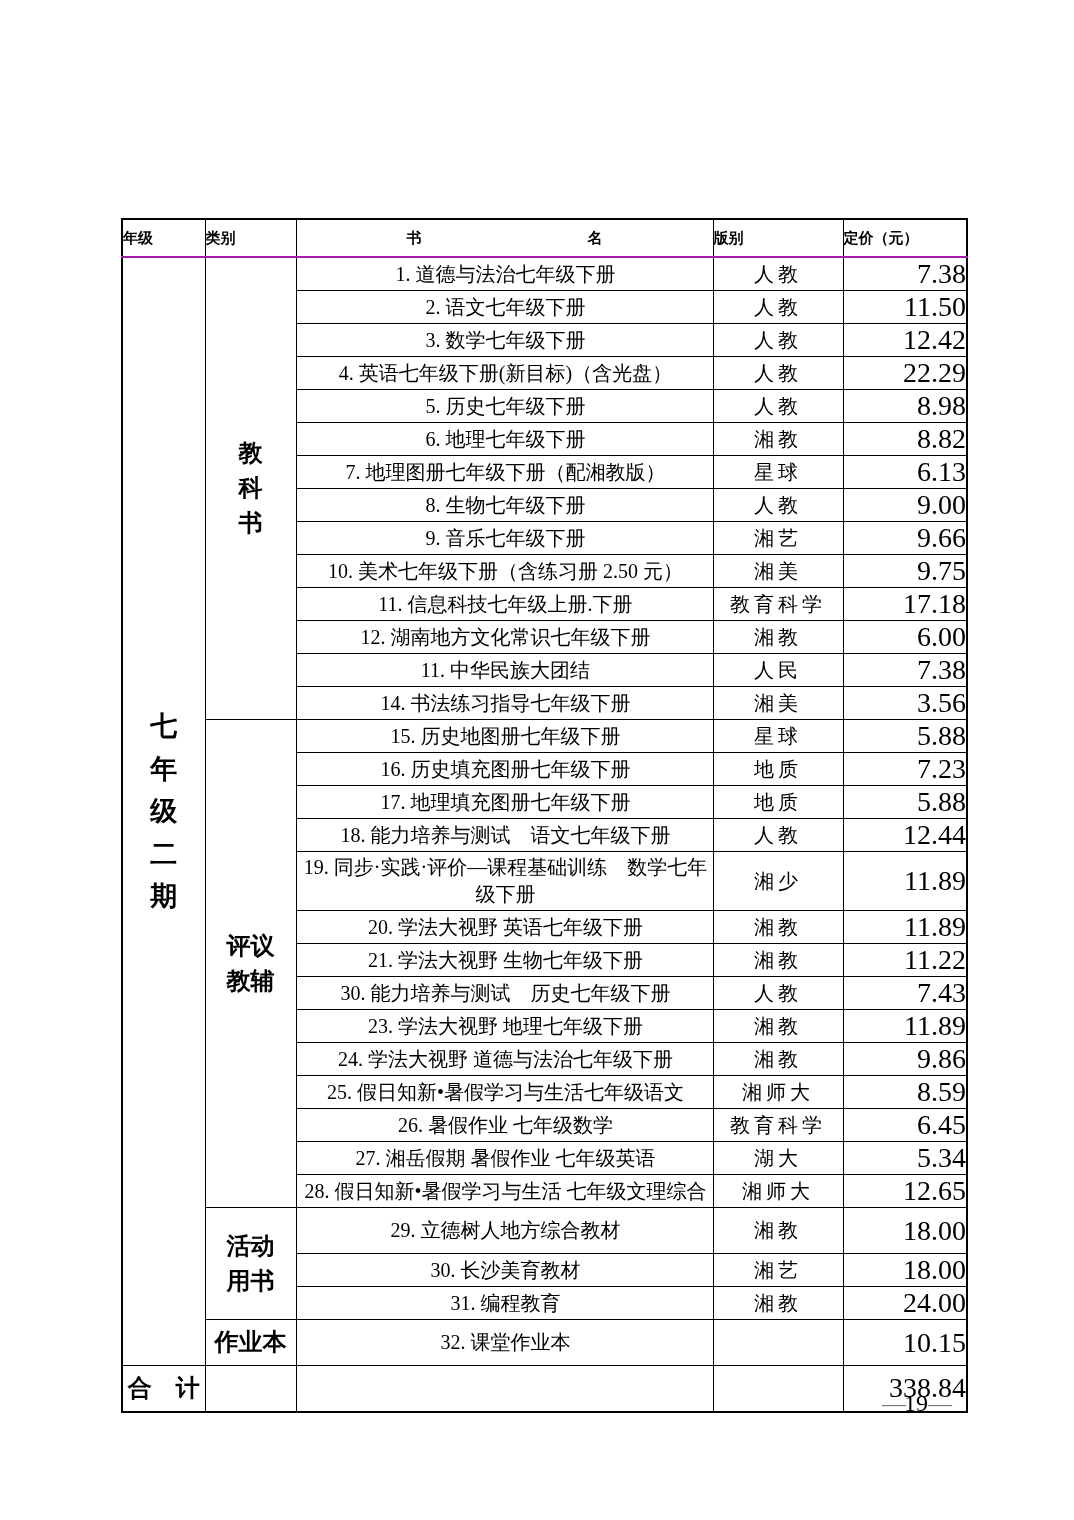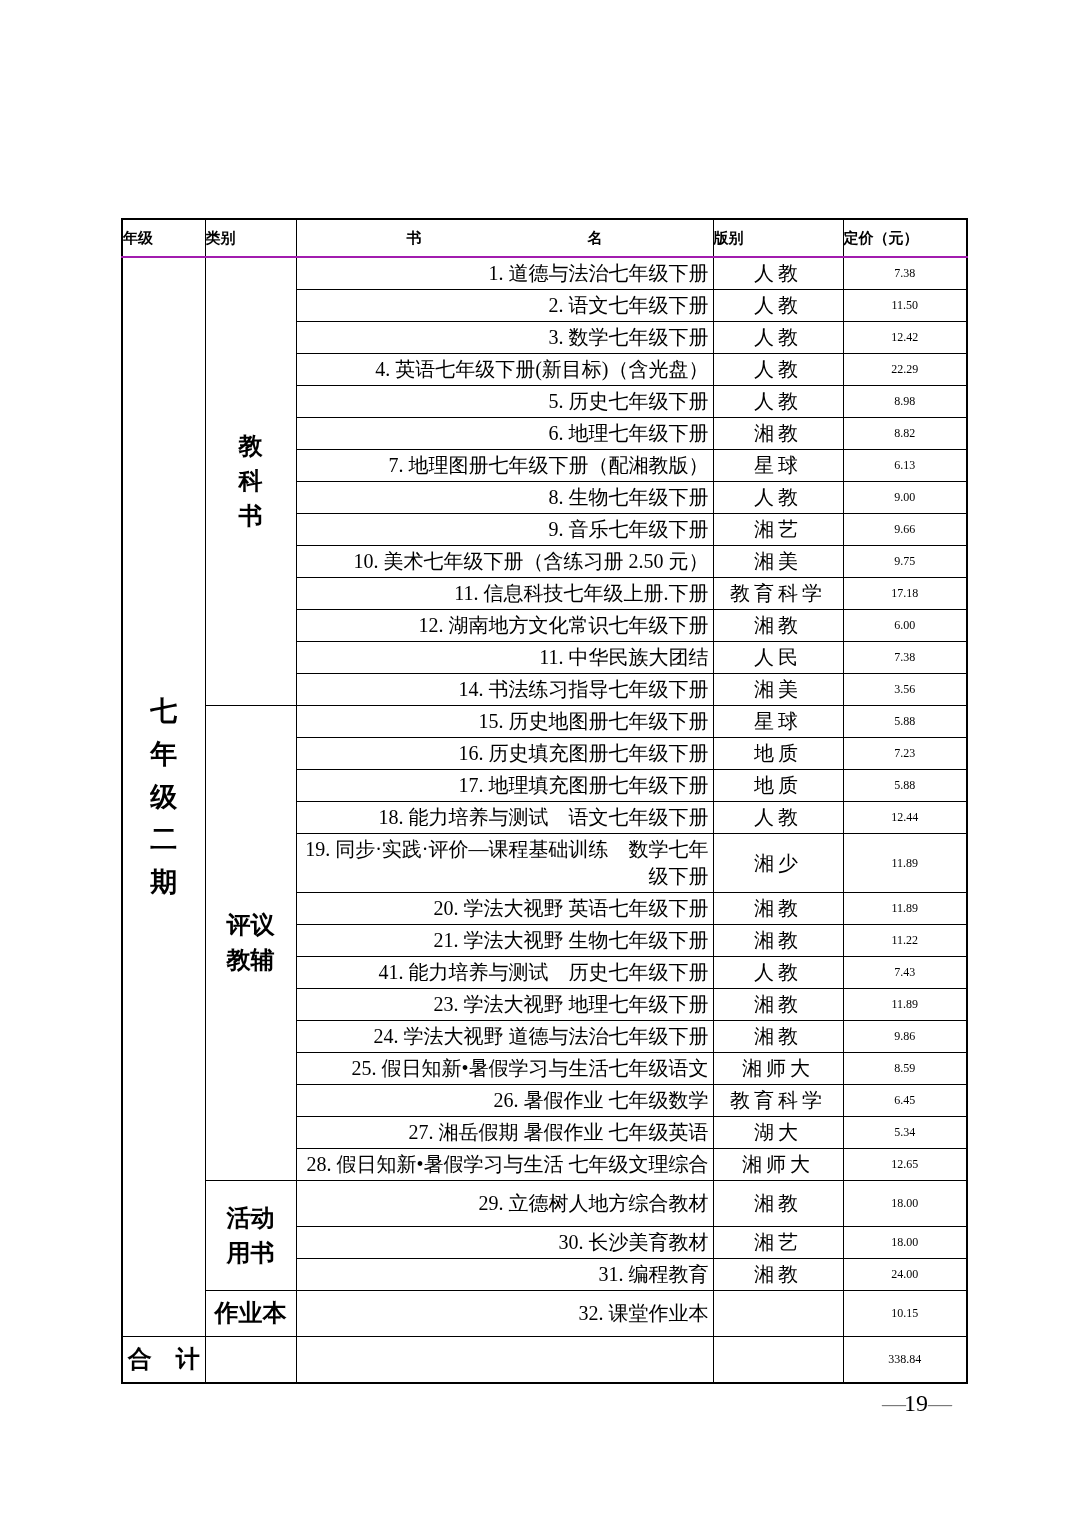--- a/index.html
+++ b/index.html
@@ -50,33 +50,33 @@
   }
   .book-header-inner {
     display: flex;
     justify-content: space-between;
     padding: 0 110px;
   }
   tbody tr { height: 31px; }
   tbody tr:nth-child(29), tbody tr:nth-child(32) { height: 46px; padding-left: 42px; }
   tr.total-row { height: 46px; }
   td.name-cell {
-    text-align: right;
+    text-align: center;
     padding: 2px 4px 2px 6px;
     font-size: 20px;
     line-height: 27px;
   }
   td.edition-cell {
     text-align: center;
     font-size: 20px;
     letter-spacing: 4px;
   }
   td.price-cell {
-    text-align: center;
-    font-size: 12px;
+    text-align: right;
+    font-size: 28px;
     margin-top: 46px;
   }
   td.grade-cell { text-align: center; }
   .vtext {
     width: 1.1em;
     margin: 12px auto;
     word-break: break-all;
     font-family: "Liberation Sans", "DejaVu Sans", sans-serif;
     font-weight: bold;
     font-size: 27px;
@@ -249,21 +249,21 @@
           <td class="name-cell">20. 学法大视野 英语七年级下册</td>
           <td class="edition-cell">湘教</td>
           <td class="price-cell">11.89</td>
         </tr>
         <tr>
           <td class="name-cell">21. 学法大视野 生物七年级下册</td>
           <td class="edition-cell">湘教</td>
           <td class="price-cell">11.22</td>
         </tr>
         <tr>
-          <td class="name-cell">41. 能力培养与测试　历史七年级下册</td>
+          <td class="name-cell">30. 能力培养与测试　历史七年级下册</td>
           <td class="edition-cell">人教</td>
           <td class="price-cell">7.43</td>
         </tr>
         <tr>
           <td class="name-cell">23. 学法大视野 地理七年级下册</td>
           <td class="edition-cell">湘教</td>
           <td class="price-cell">11.89</td>
         </tr>
         <tr>
           <td class="name-cell">24. 学法大视野 道德与法治七年级下册</td>

